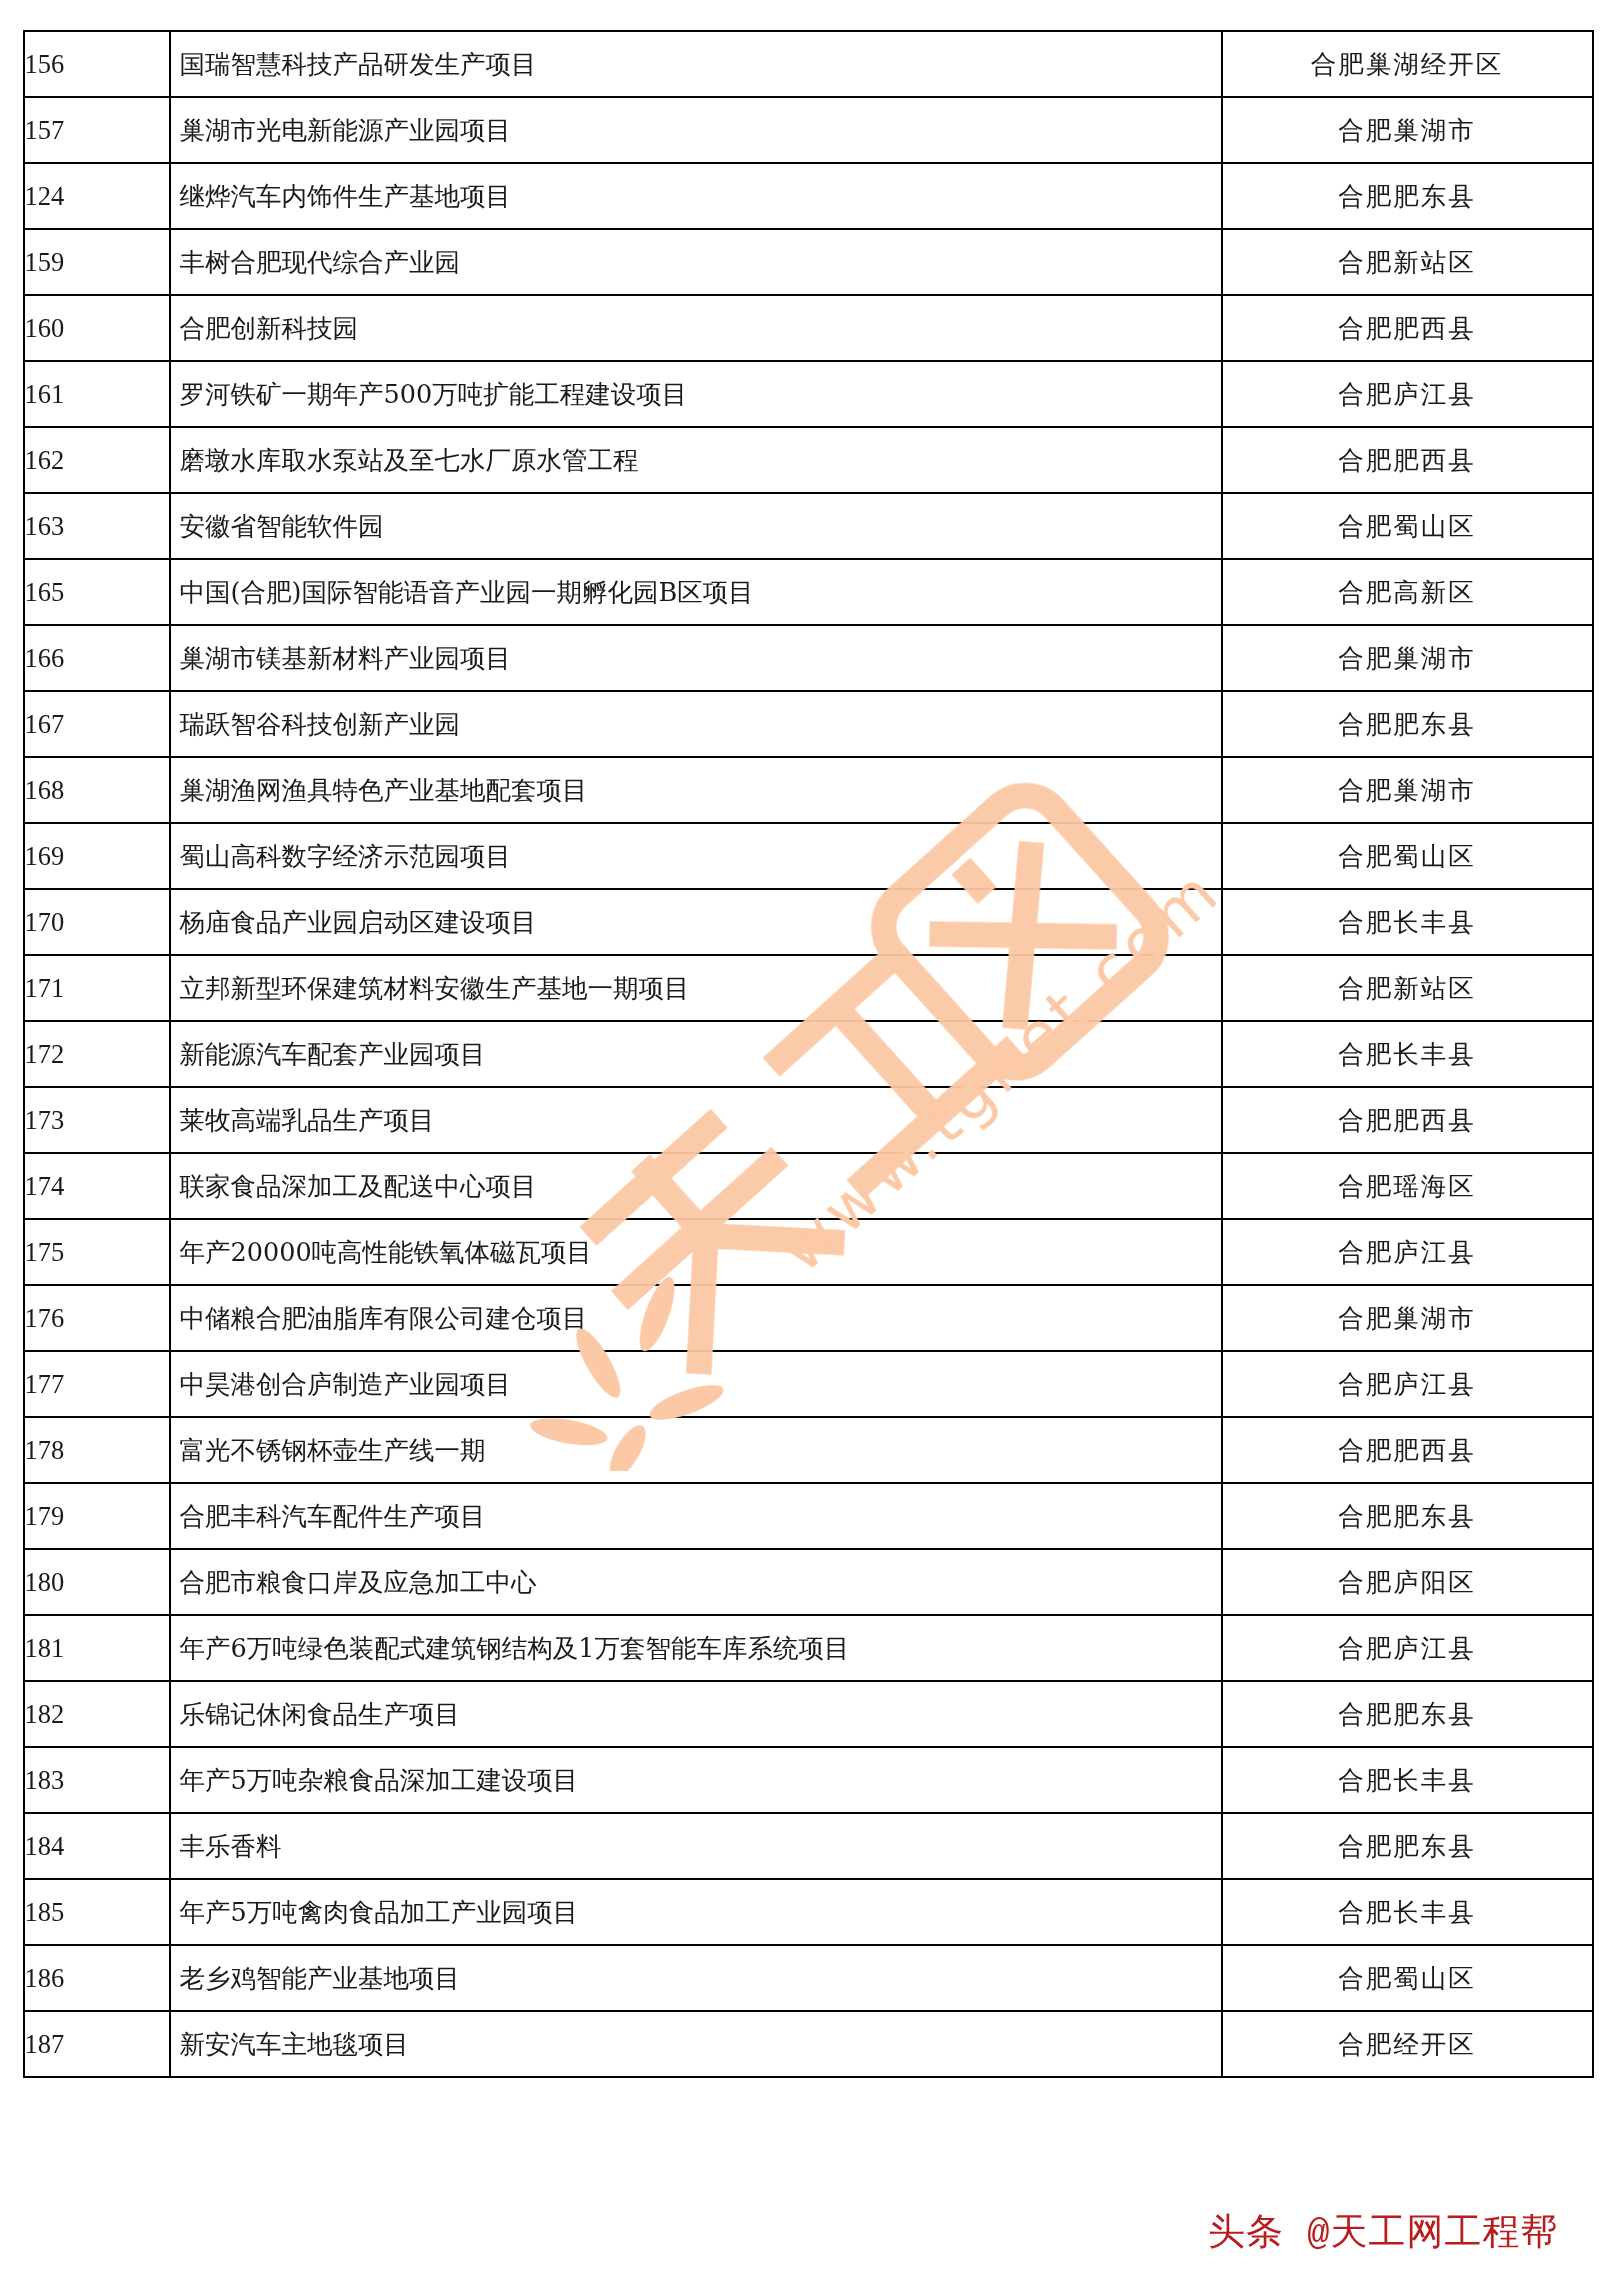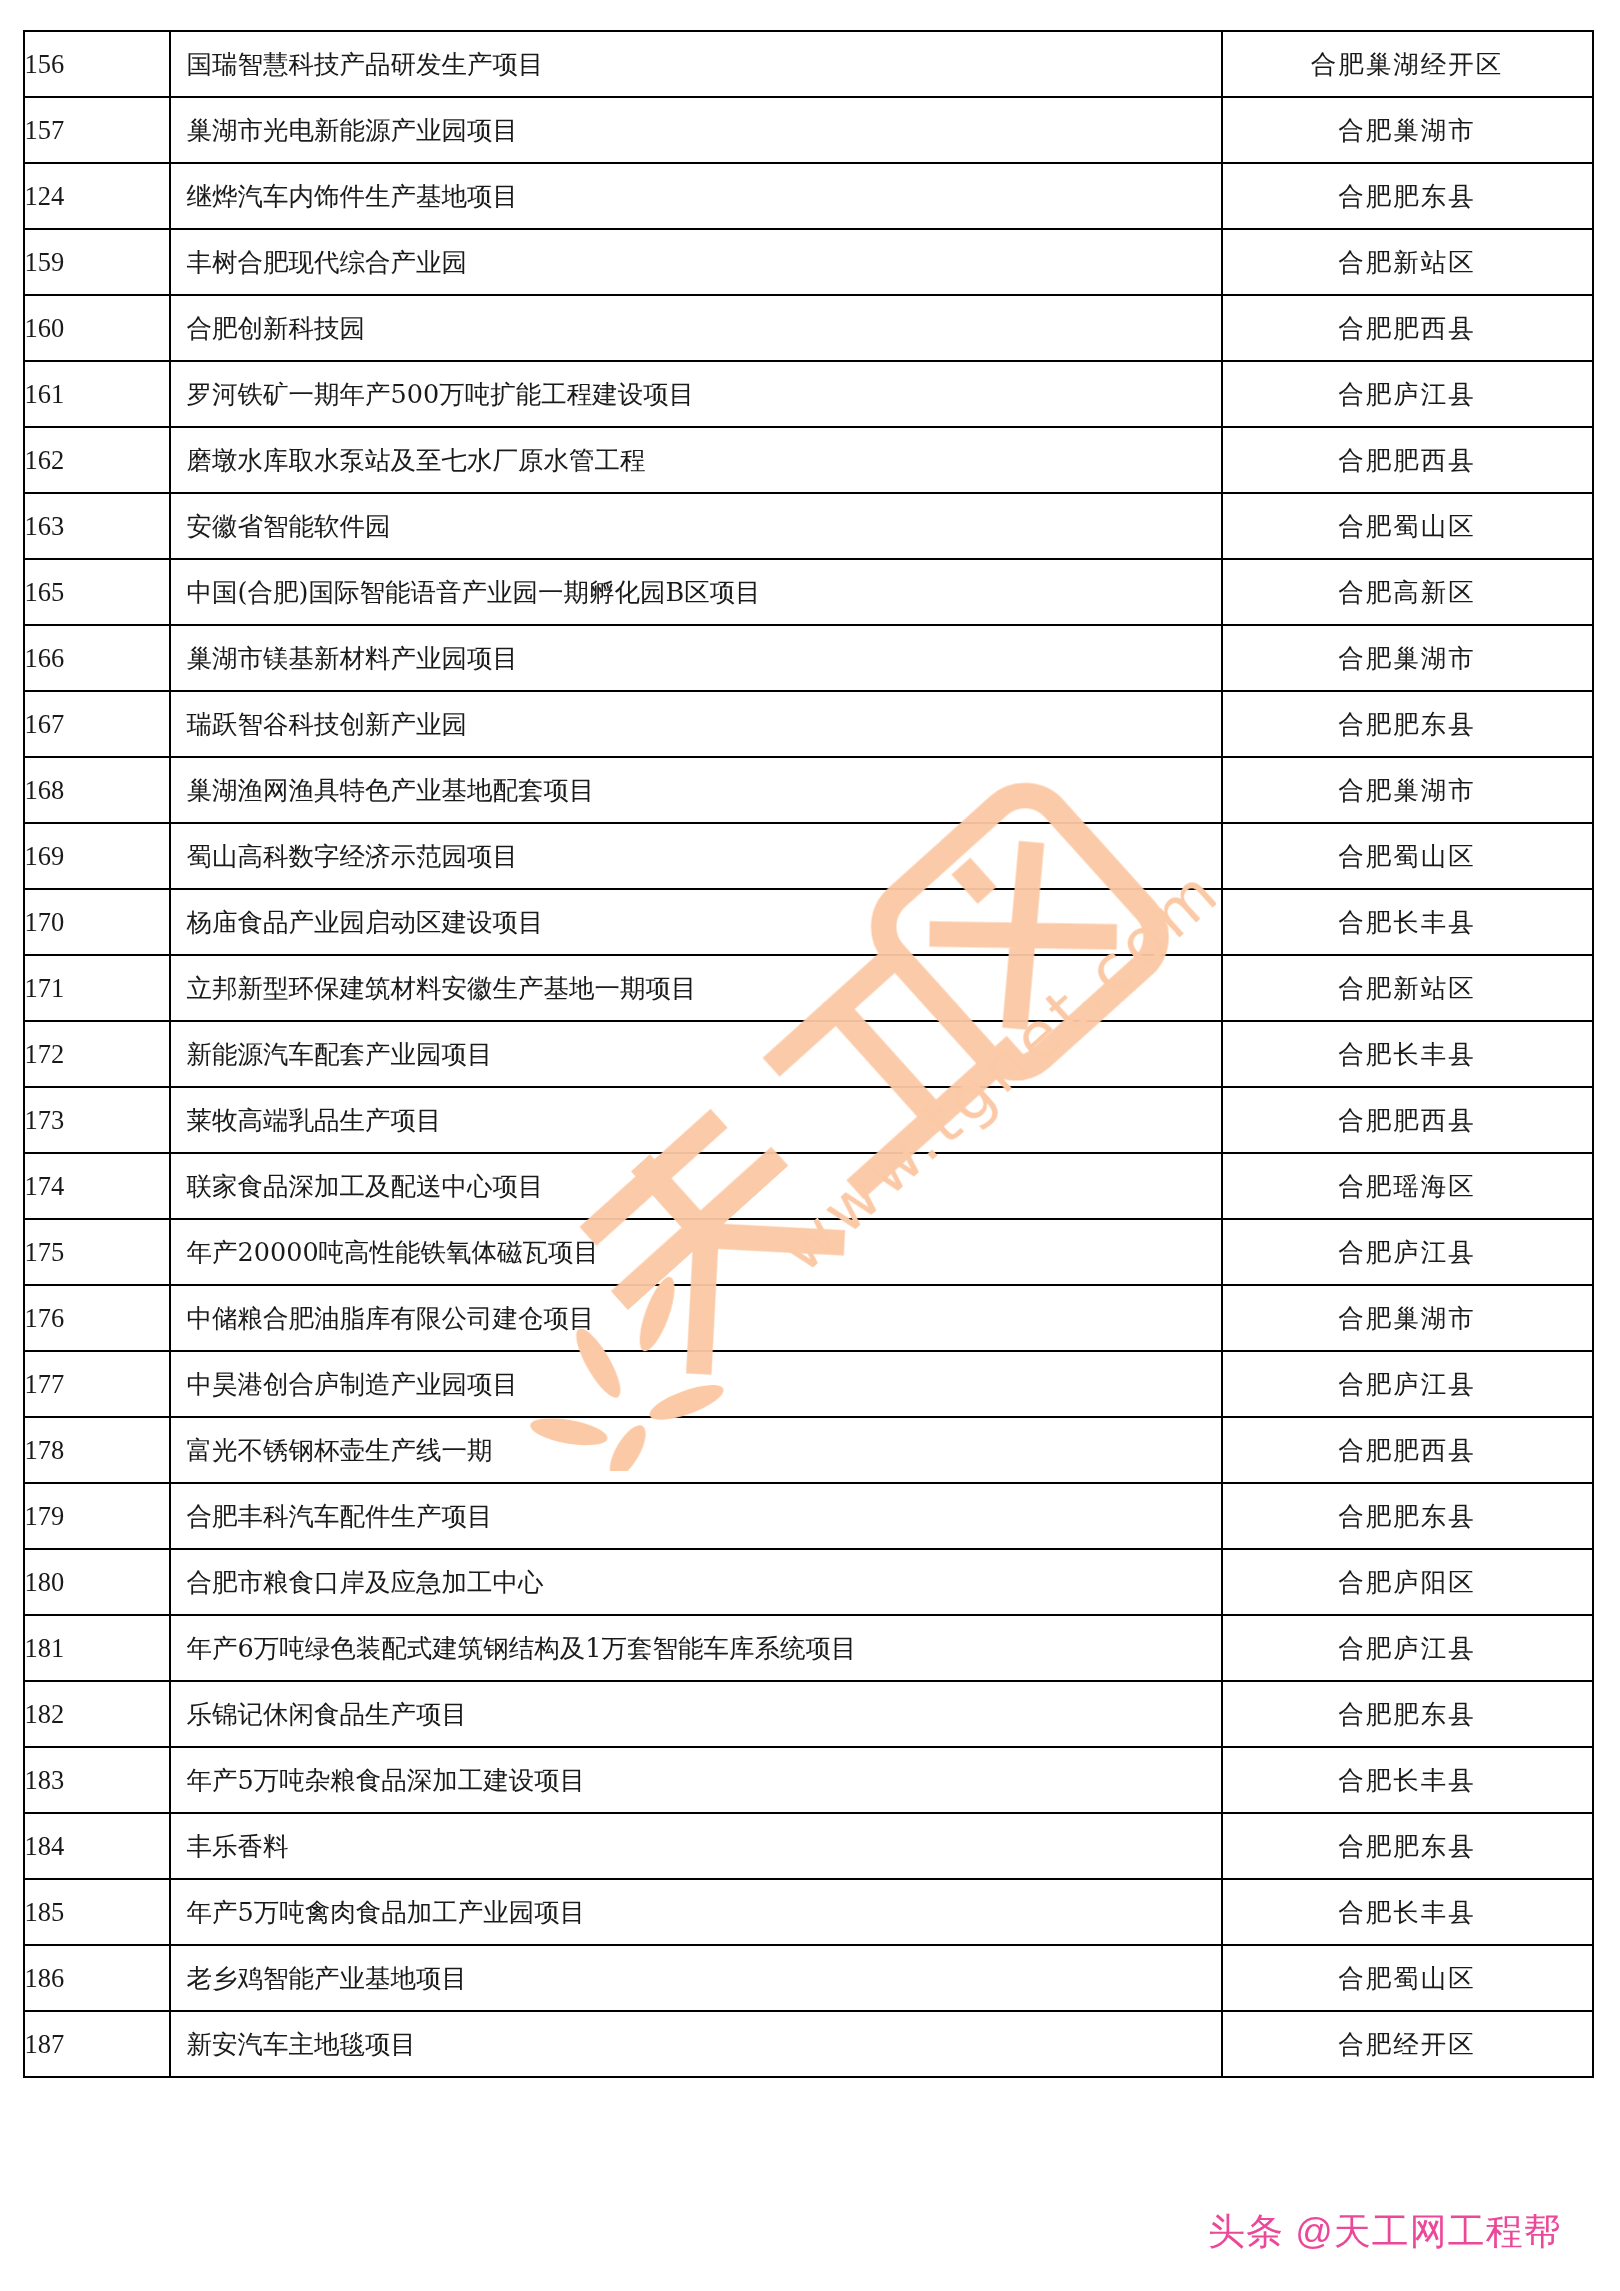--- a/index.html
+++ b/index.html
@@ -5,25 +5,25 @@
     html, body { margin: 0; padding: 0; background: #ffffff; }
     body { width: 1620px; height: 2292px; position: relative; overflow: hidden;
            font-family: "DejaVu Serif", "Liberation Serif", serif; color: #1a1a1a; }
     .table-wrap { position: absolute; left: 22.5px; top: 30px; width: 1569px; }
     table { border-collapse: collapse; width: 1569px; table-layout: fixed; }
     td { border: 2.9px solid #000; height: 64px; padding: 0; font-size: 25.5px; vertical-align: middle; }
     col.c-no { width: 146px; }
     col.c-name { width: 1052px; }
     col.c-loc { width: 371px; }
     td.no { text-align: left; font-family: "Liberation Serif", "DejaVu Serif", serif; font-size: 26.5px; }
-    td.name { text-align: left; padding-left: 16px; letter-spacing: 0px; }
+    td.name { text-align: left; padding-left: 9px; letter-spacing: 0px; }
     td.loc { text-align: center; letter-spacing: 2px; }
     .watermark { position: absolute; left: 510px; top: 765px; width: 706px; height: 706px; pointer-events: none; }
-    .toutiao { position: absolute; left: 1208px; top: 2207px; font-family: Liberation Sans, sans-serif;
-               font-size: 37px; color: #ec4899; letter-spacing: 1px; text-shadow: 0 0 2px #fff, 0 0 2px #fff; }
+    .toutiao { position: absolute; left: 1208px; top: 2207px; font-family: Liberation Mono, monospace;
+               font-size: 37px; color: #b91c1c; letter-spacing: 1px; text-shadow: 0 0 2px #fff, 0 0 2px #fff; }
   </style>
 </head>
 <body>
 
 <div class="table-wrap">
   <table>
     <colgroup>
         <col class="c-no">
         <col class="c-name">
         <col class="c-loc">

